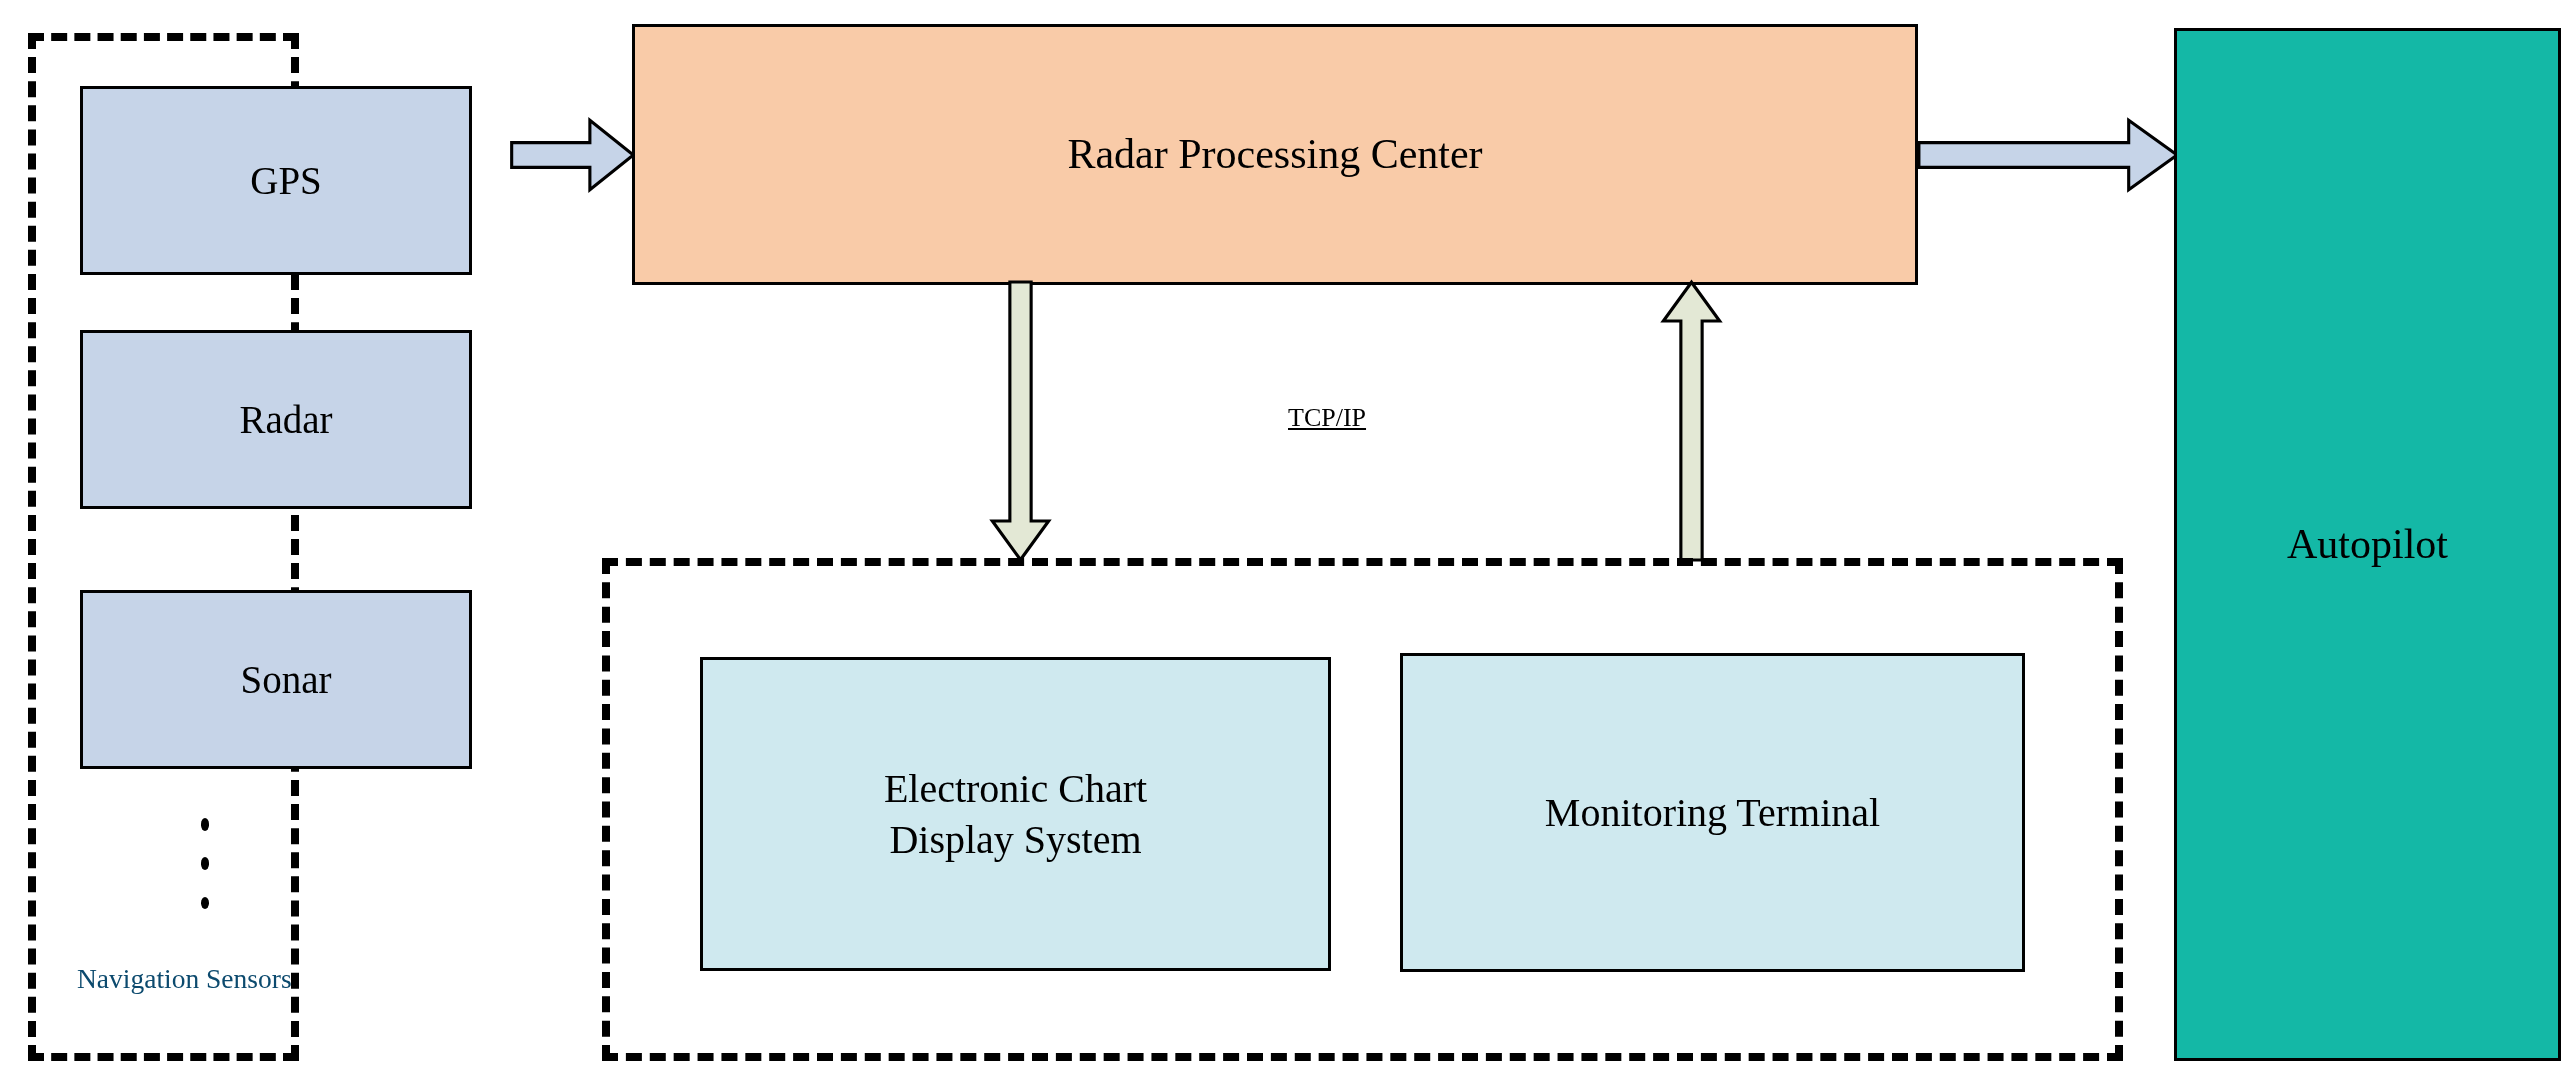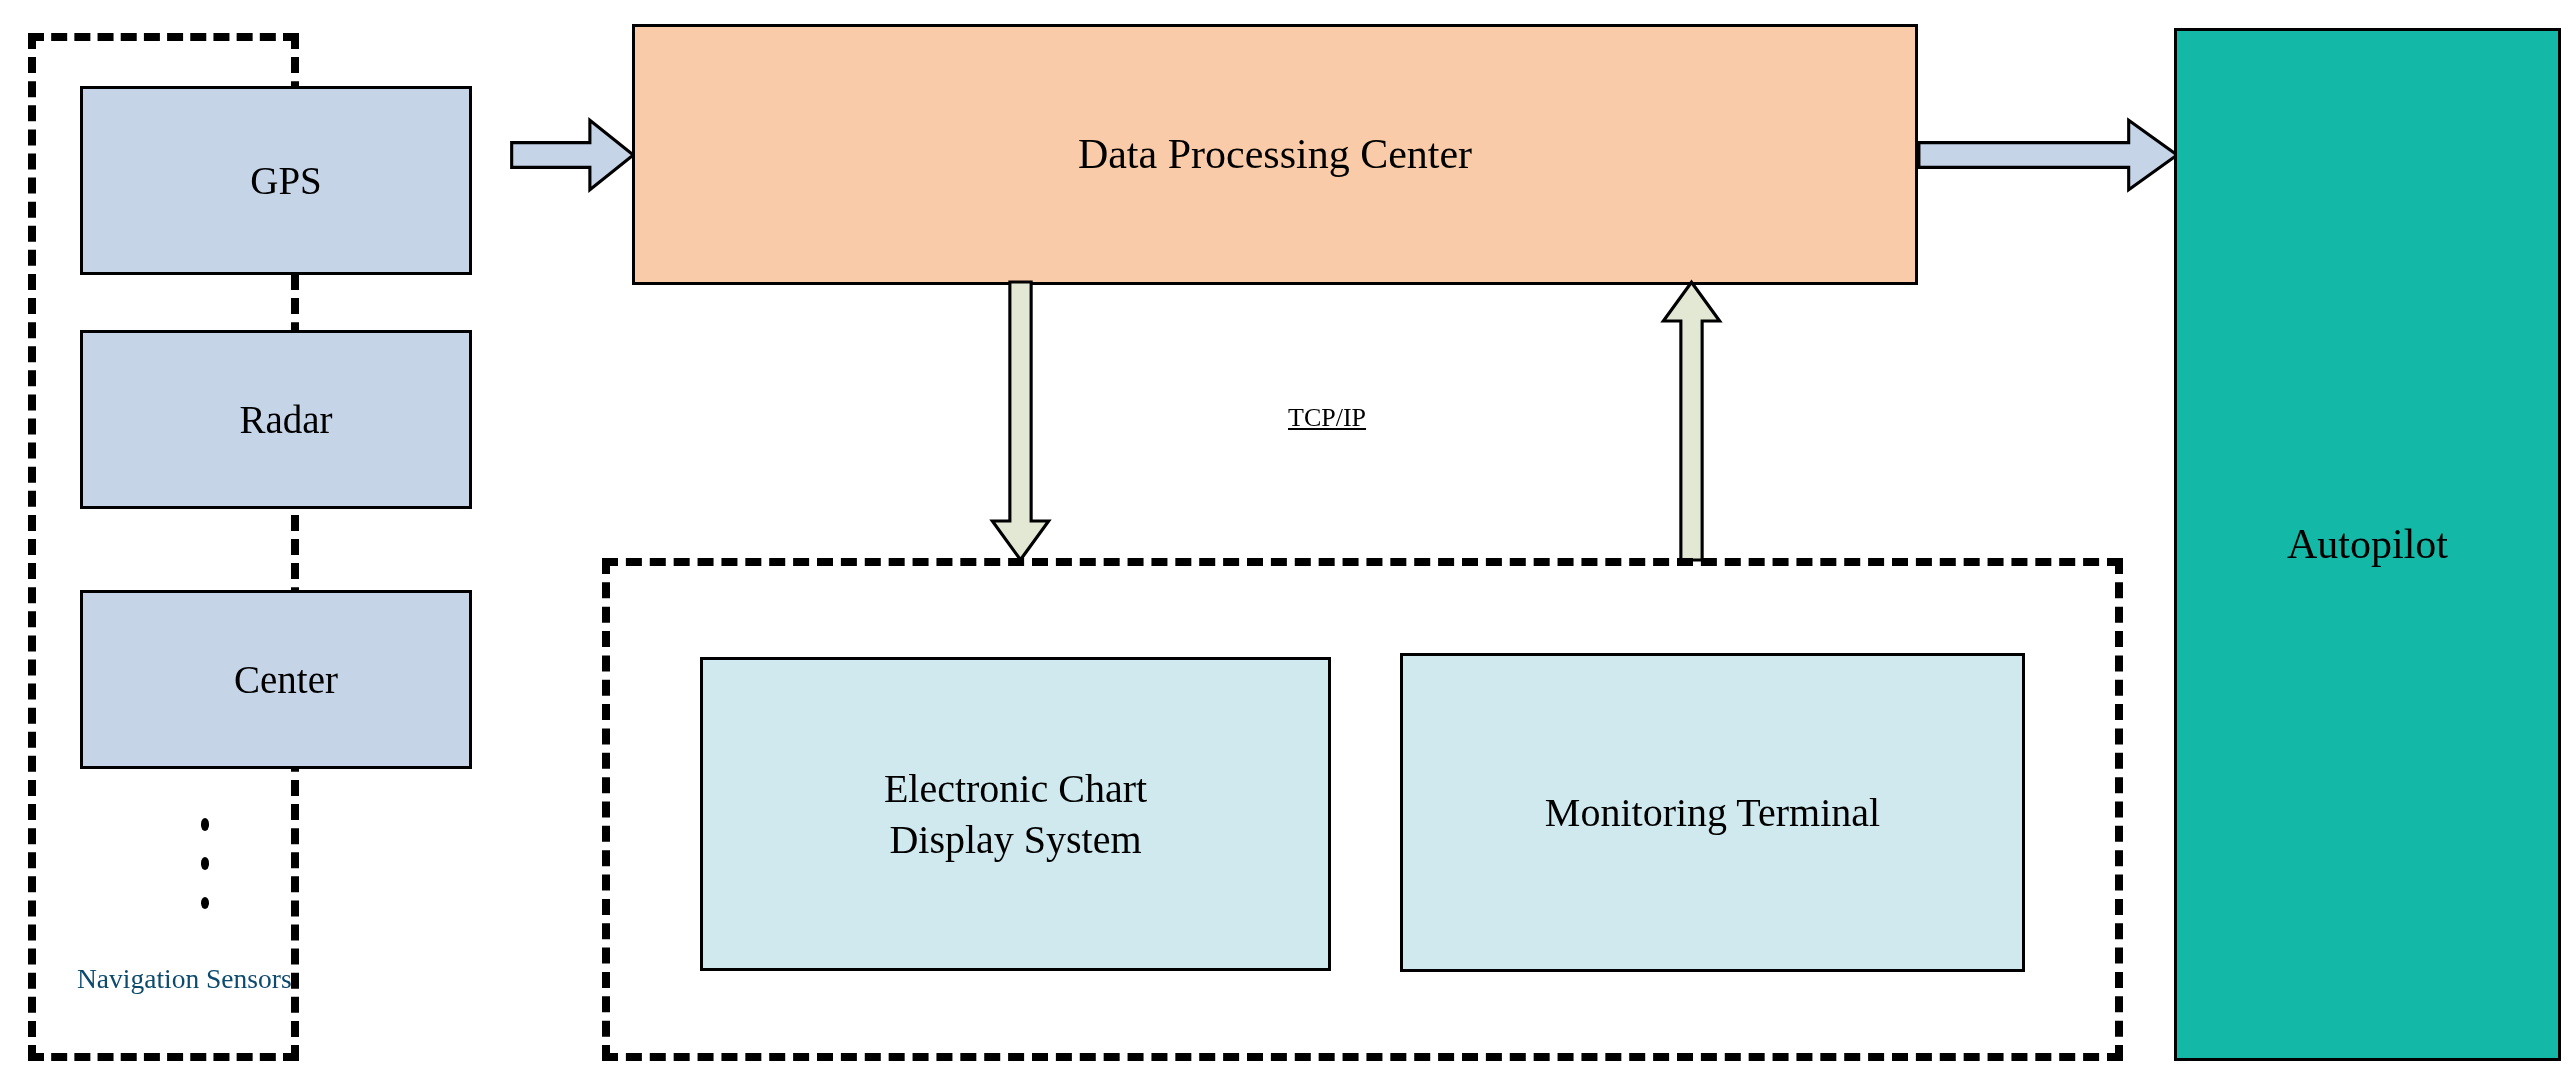--- a/index.html
+++ b/index.html
@@ -77,39 +77,39 @@
 
   <div class="node sensor" style="left:80px; top:86px; width:392px; height:189px;">
     <span class="lbl-sensor">GPS</span>
   </div>
 
   <div class="node sensor" style="left:80px; top:330px; width:392px; height:179px;">
     <span class="lbl-sensor">Radar</span>
   </div>
 
   <div class="node sensor" style="left:80px; top:590px; width:392px; height:179px;">
-    <span class="lbl-sensor">Center</span>
+    <span class="lbl-sensor">Sonar</span>
   </div>
 
   <div class="vdots" style="left:200px; top:818px; width:10px; height:91px;">
     <i></i>
       <i></i>
       <i></i>
   </div>
 
   <div class="lbl-group" style="left:77px; top:963px;">Navigation Sensors</div>
 
   <div class="arrow" style="left:510px; top:119px; width:125px; height:72px;">
     <svg width="125" height="72" viewBox="0 0 200 116">
       <polygon points="2,38 128,38 128,2 198,58 128,114 128,78 2,78" fill="#c6d4e8" stroke="#000000" stroke-width="5" stroke-linejoin="miter"></polygon>
     </svg>
   </div>
 
   <div class="node processing" style="left:632px; top:24px; width:1286px; height:261px;">
-    <span class="lbl-dpc">Data Processing Center</span>
+    <span class="lbl-dpc">Radar Processing Center</span>
   </div>
 
   <div class="arrow" style="left:1917px; top:119px; width:262px; height:72px;">
     <svg width="262" height="72" viewBox="0 0 420 116">
       <polygon points="2,38 340,38 340,2 418,58 340,114 340,78 2,78" fill="#c6d4e8" stroke="#000000" stroke-width="5" stroke-linejoin="miter"></polygon>
     </svg>
   </div>
 
   <div class="node autopilot" style="left:2174px; top:28px; width:387px; height:1033px;">
     <span class="lbl-autopilot">Autopilot</span>

